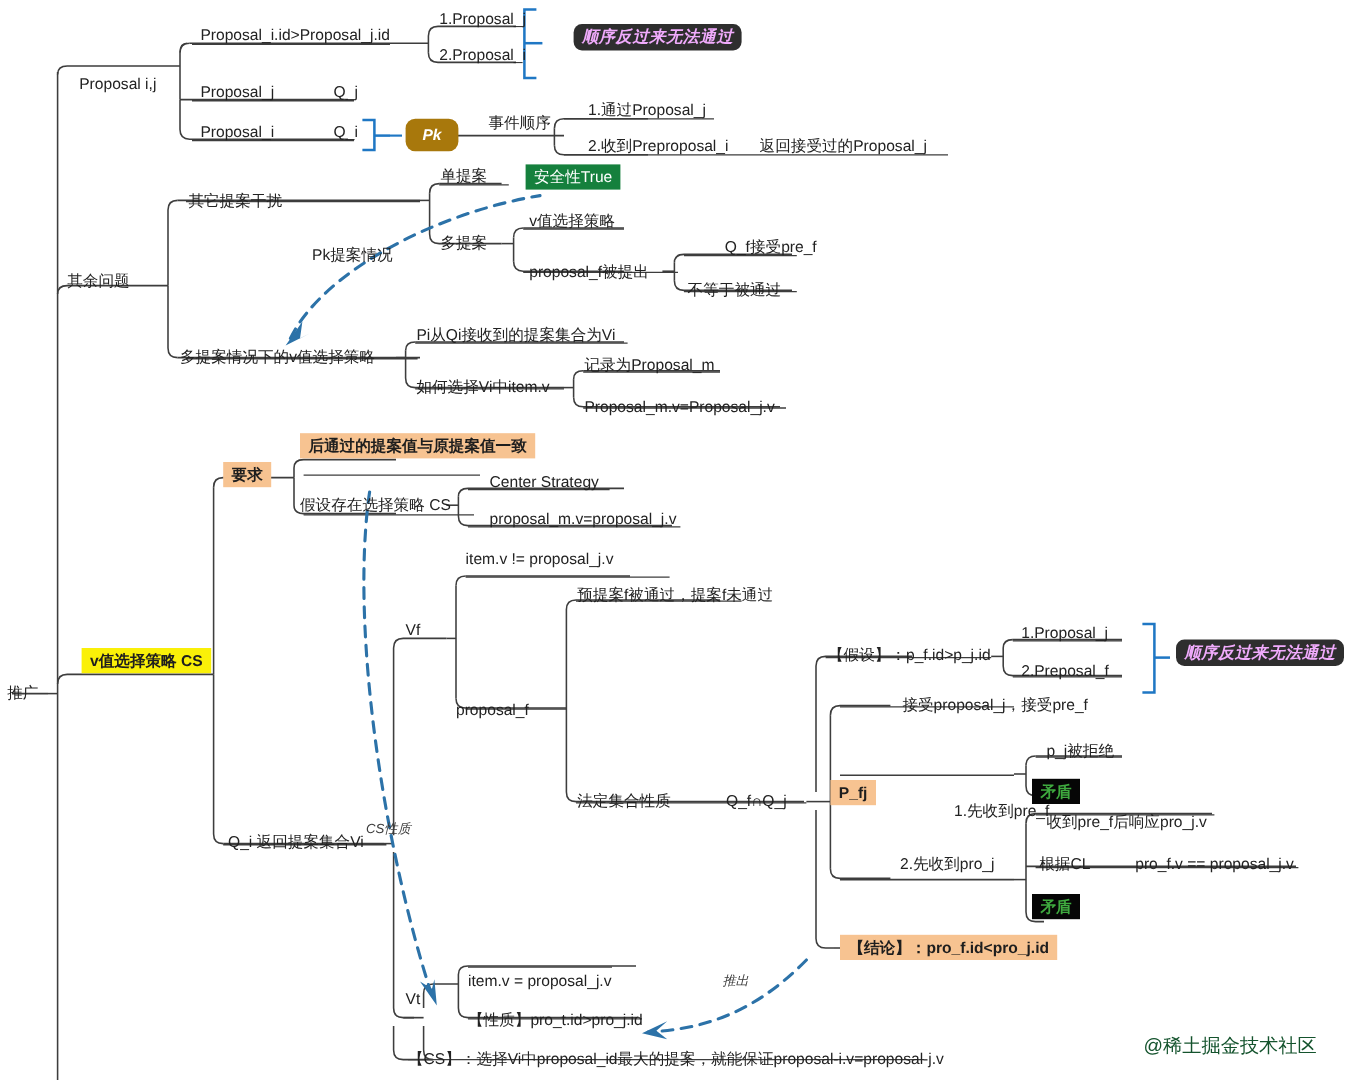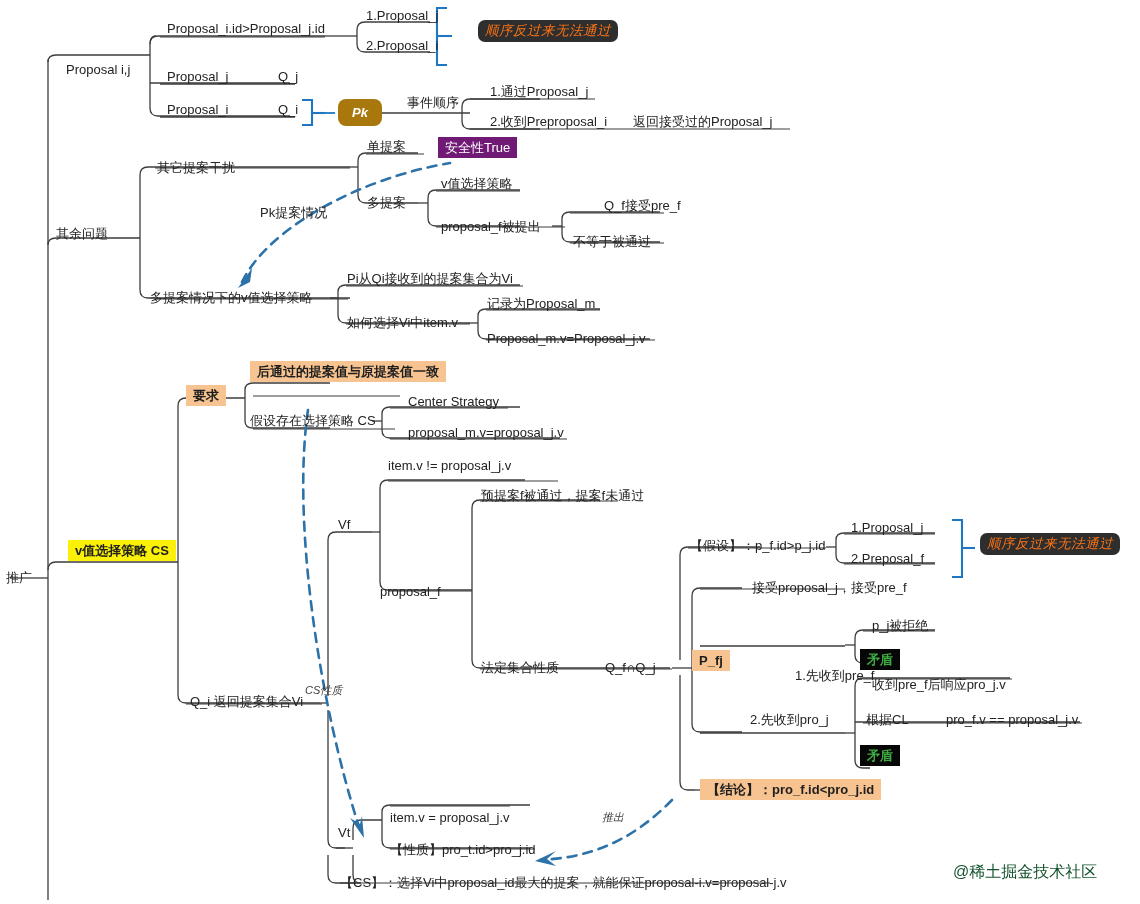--- a/index.html
+++ b/index.html
@@ -18,25 +18,25 @@
     line-height:1;
   }
   .badge{
     position:absolute;
     white-space:nowrap;
     line-height:1;
     font-size:13px;
     padding:4px 7px;
   }
   .badge-dark{
-    background:#2e2e2e;color:#f97316;border-radius:7px;
-    font-style:italic;font-weight:normal;font-size:13.5px;
+    background:#2e2e2e;color:#f0abfc;border-radius:7px;
+    font-style:italic;font-weight:bold;font-size:13.5px;
     letter-spacing:.5px;
   }
-  .badge-green{background:#701a75;color:#ffffff;}
+  .badge-green{background:#15803d;color:#ffffff;}
   .badge-gold{
     background:#a8780c;color:#ffffff;border-radius:8px;
     font-style:italic;font-weight:bold;padding:7px 14px;
   }
   .badge-orange{background:#f7c391;color:#1e1e1e;font-weight:bold;}
   .badge-yellow{background:#faf008;color:#1e1e1e;font-weight:bold;}
   .badge-blk-green{background:#060606;color:#3faa3f;font-weight:bold;}
   .watermark{
     position:absolute;color:#14532d;font-size:16px;white-space:nowrap;text-align:center;
   }

